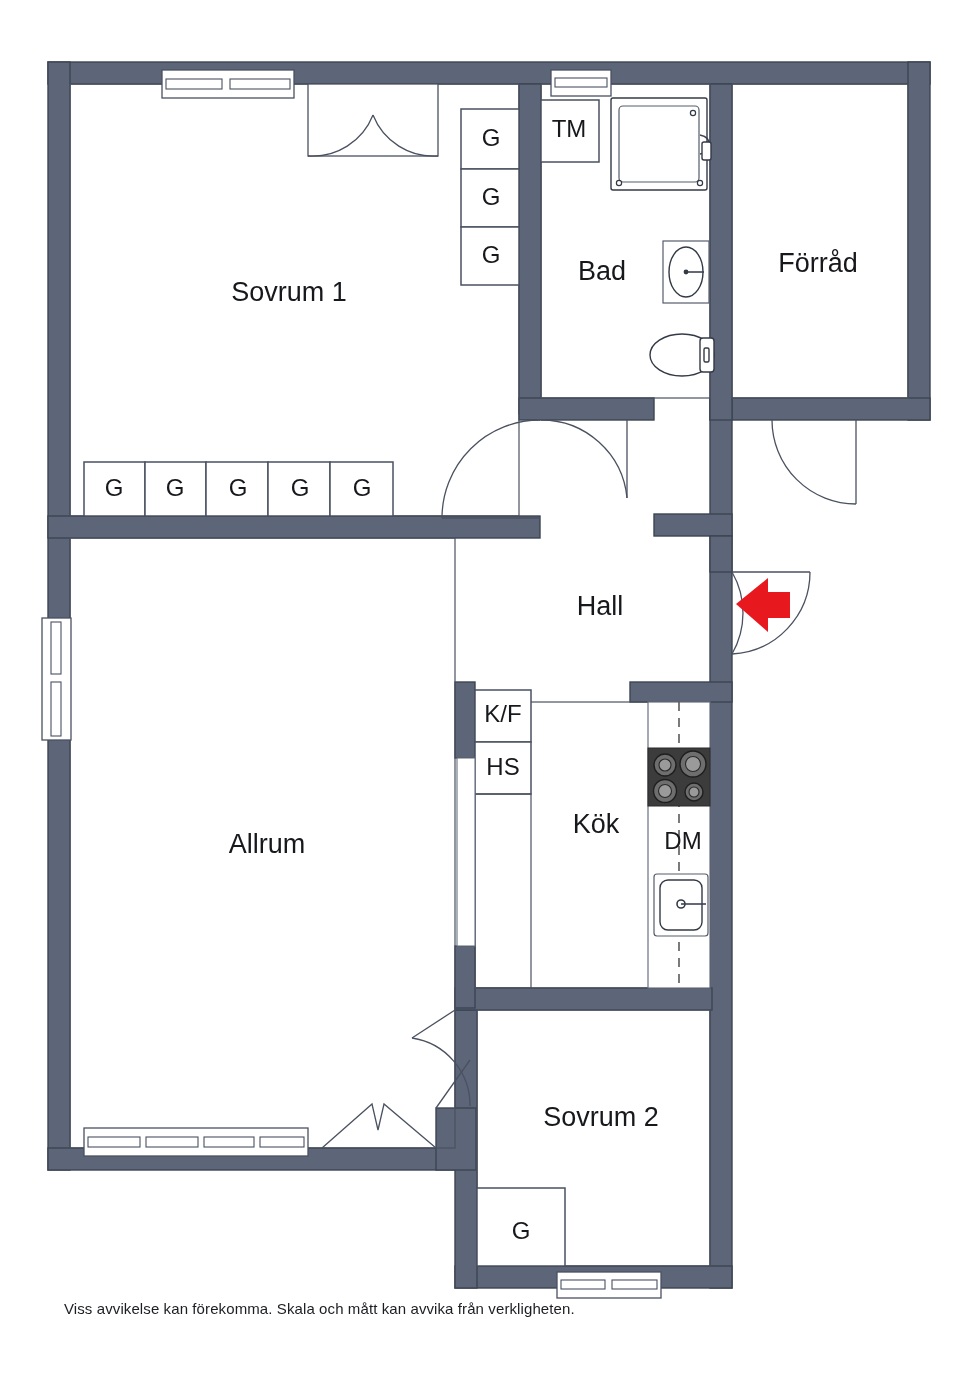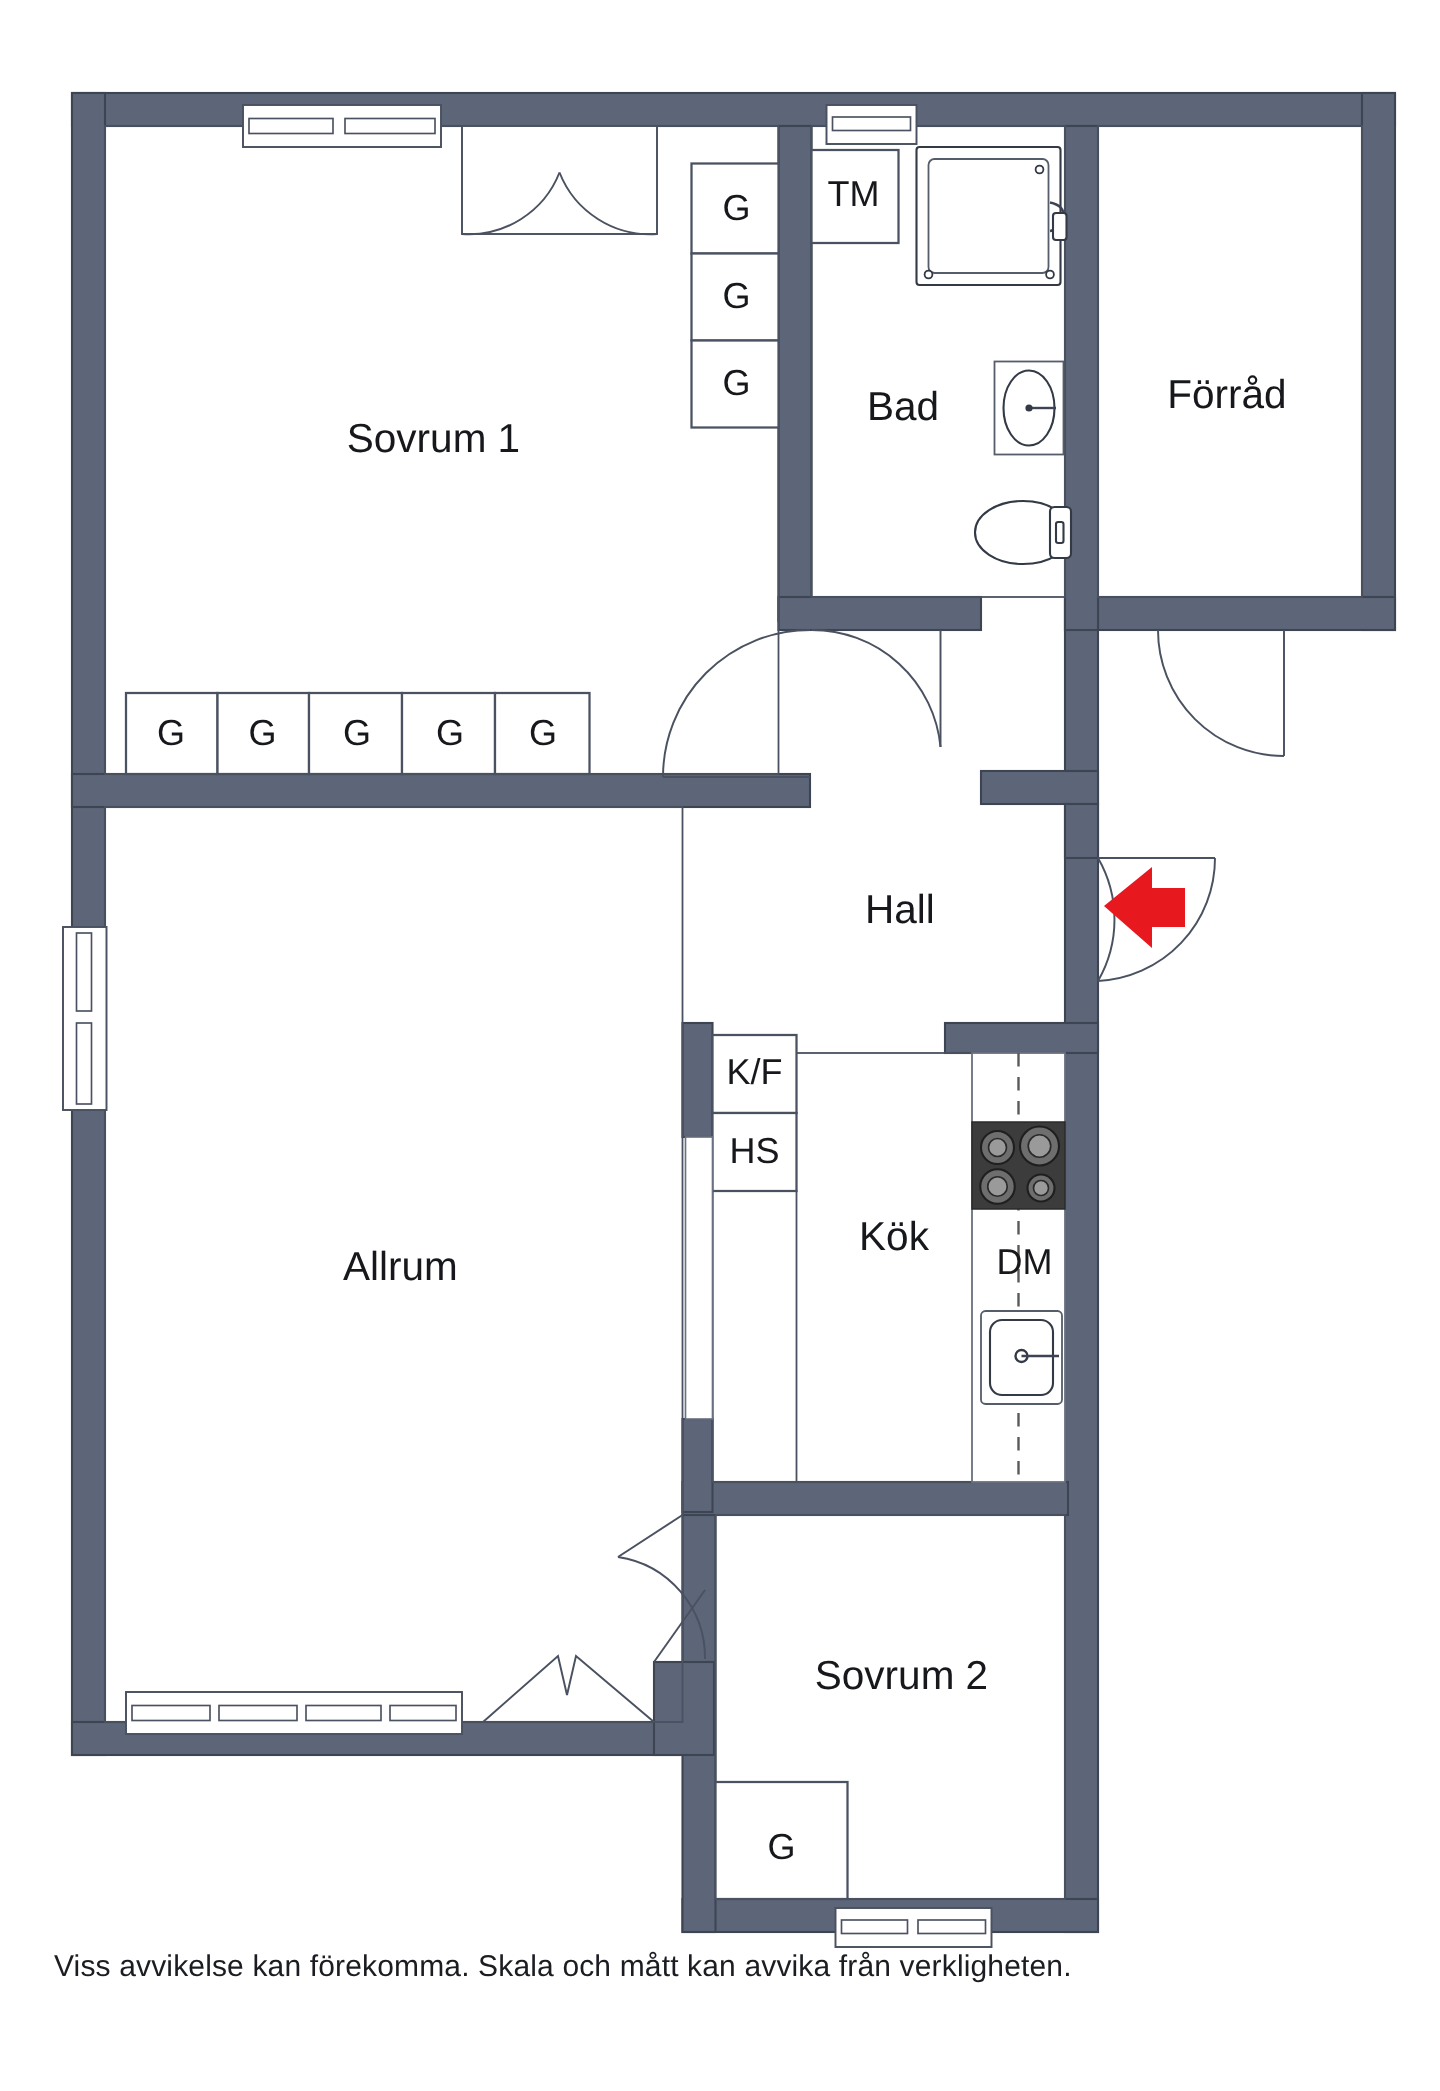--- a/index.html
+++ b/index.html
@@ -50,24 +50,24 @@
   }
   text.clabel {
     font-family: "Liberation Sans", sans-serif;
     font-size: 24px;
     fill: #16181c;
     text-anchor: middle;
     dominant-baseline: middle;
   }
   .caption {
     position: absolute;
-    left: 36px;
+    left: 64px;
     top: 1300px;
     font-family: "Liberation Sans", sans-serif;
-    font-size: 20px;
+    font-size: 15px;
     color: #1b1d22;
     letter-spacing: 0.1px;
     white-space: nowrap;
   }
 </style>
 </head>
 <body>
 
 <div id="floorplan-root">
 

